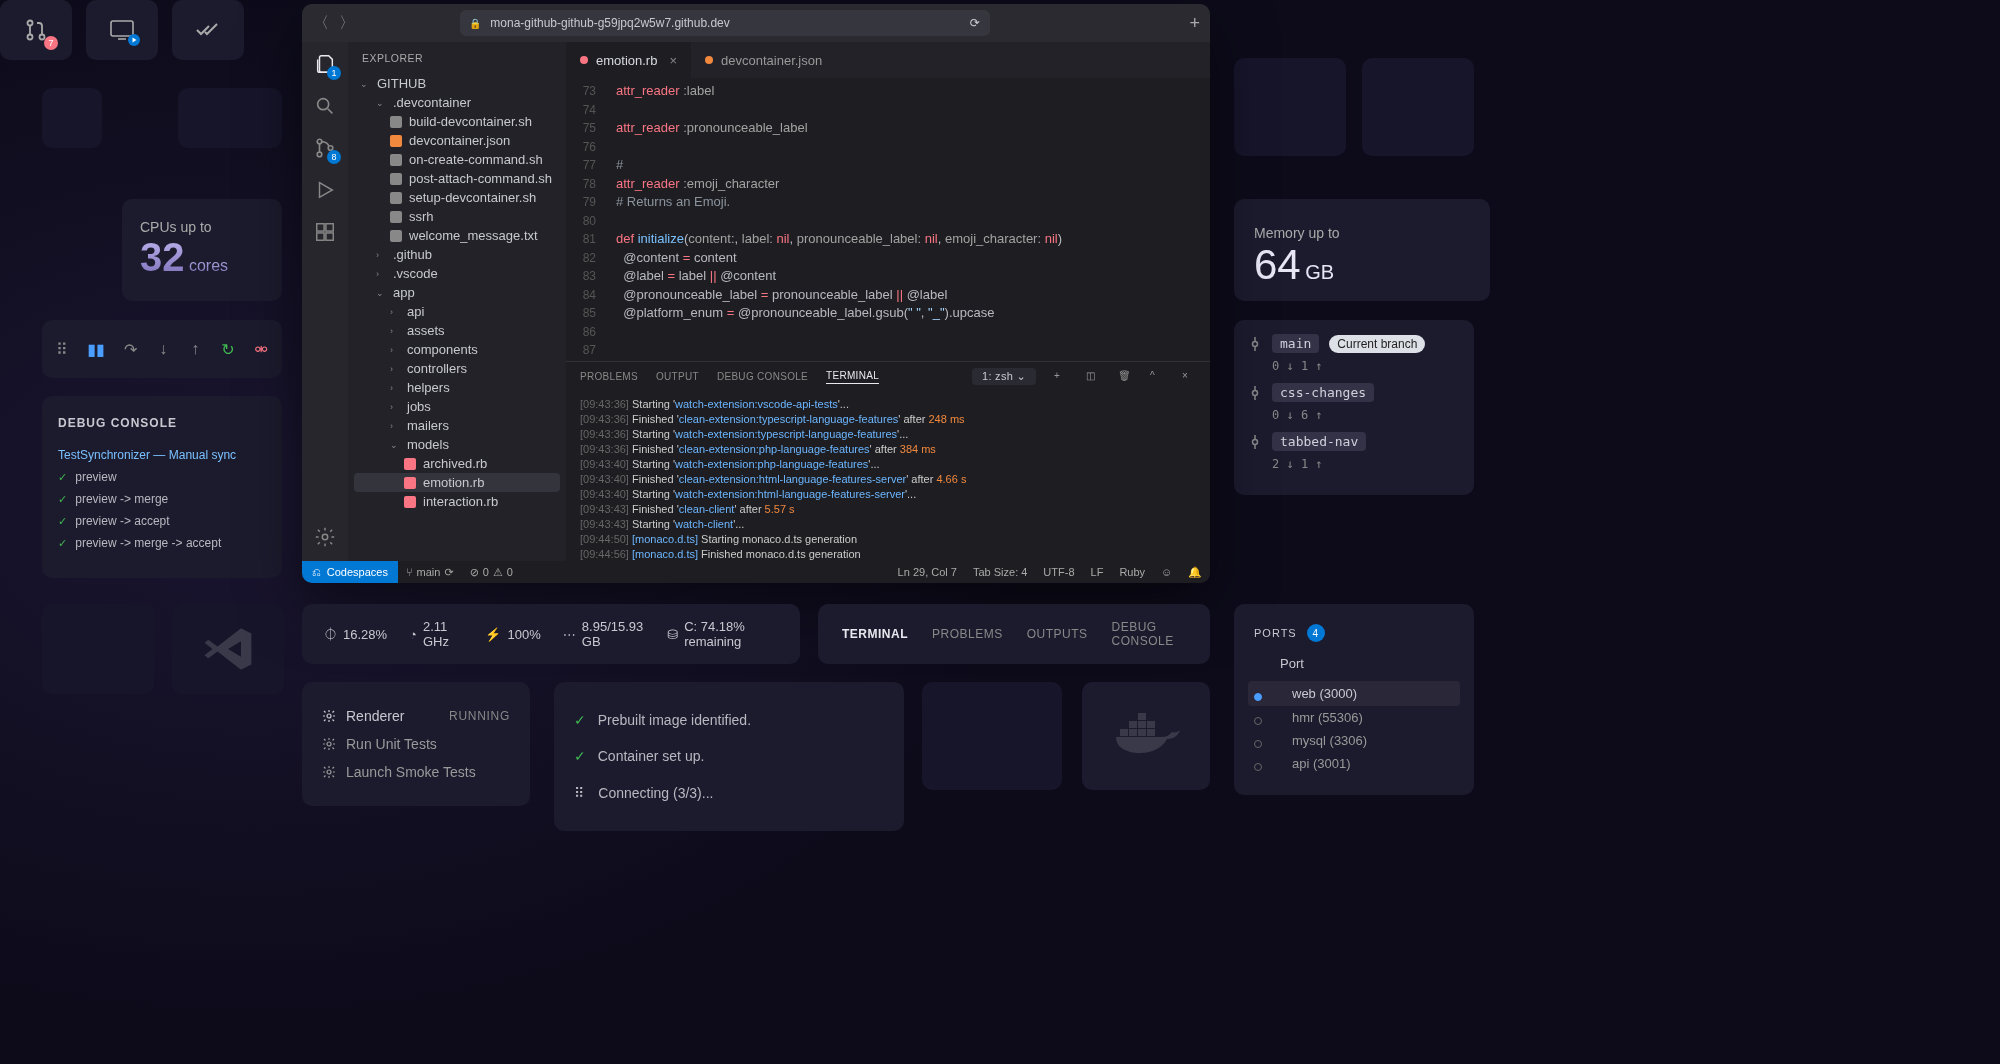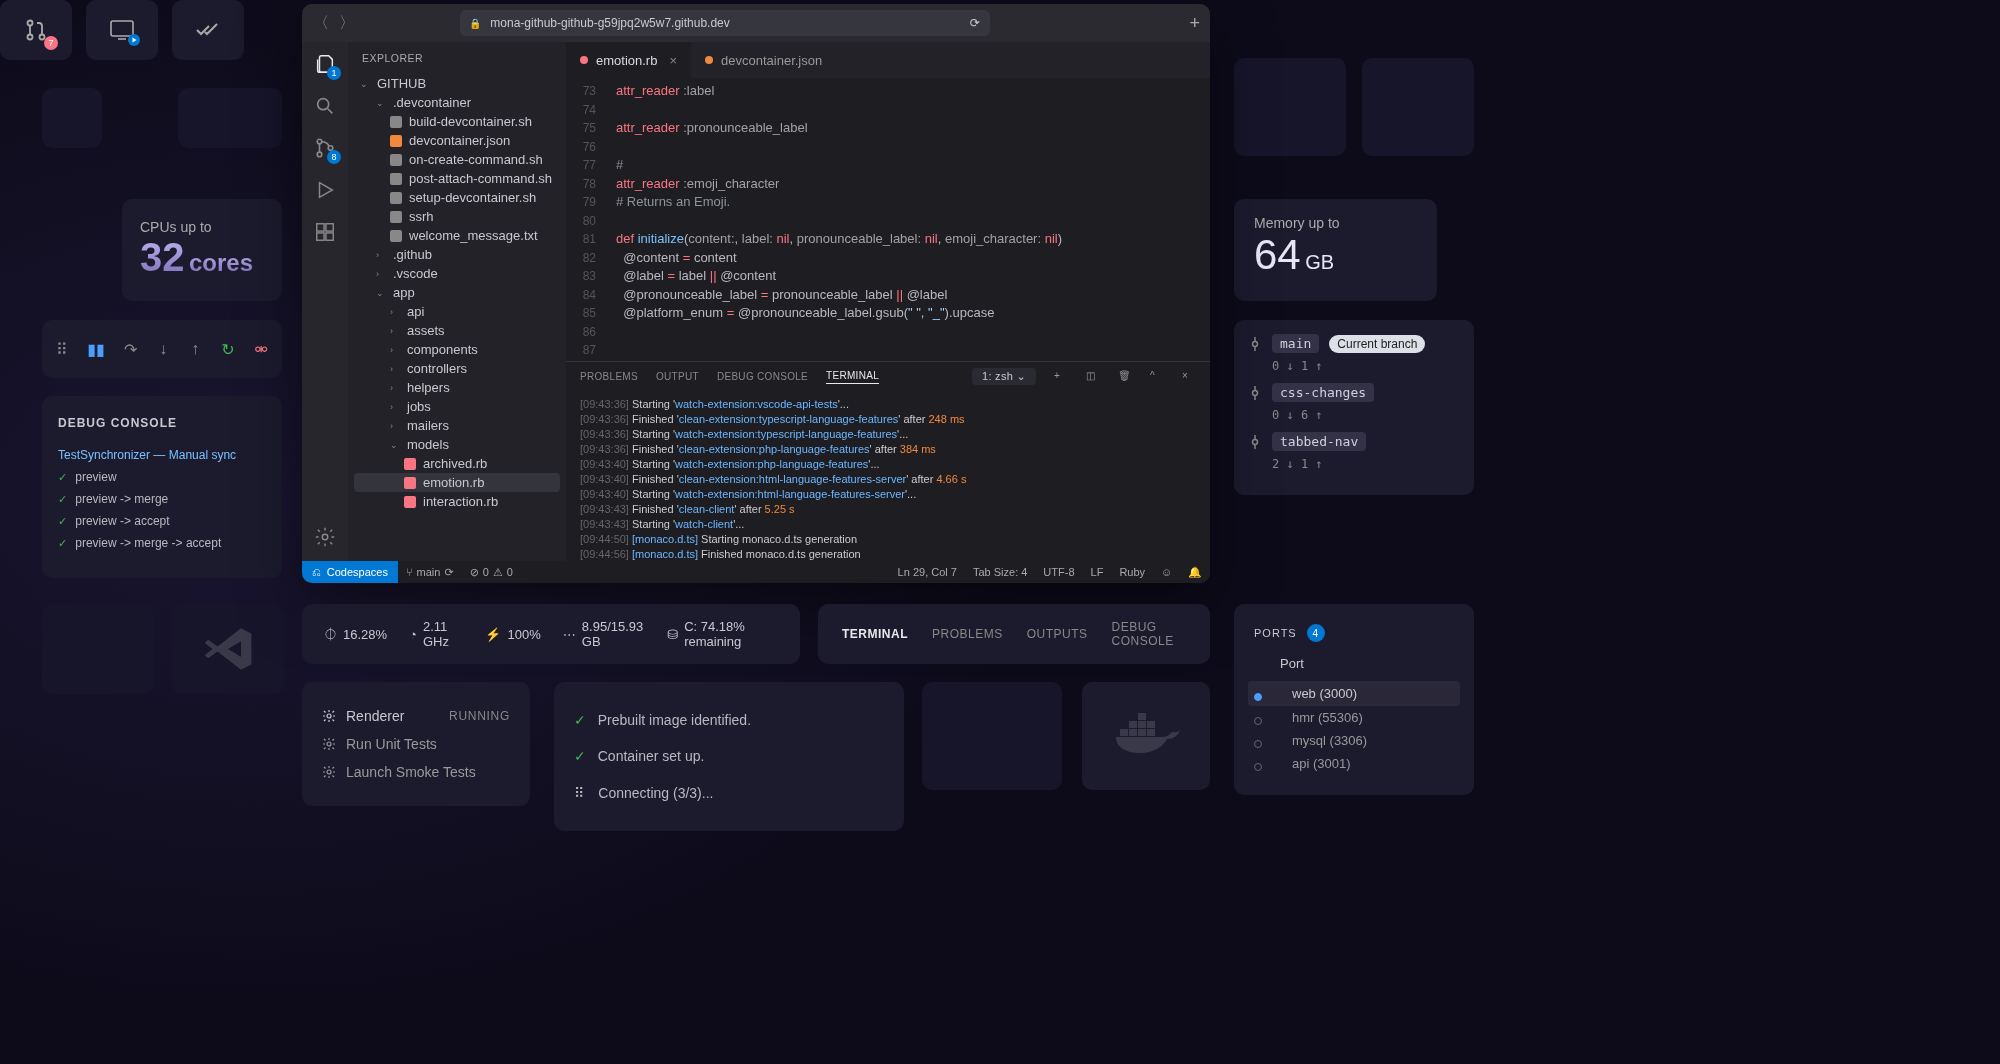--- a/index.html
+++ b/index.html
@@ -4,22 +4,22 @@
 <style>
 *{margin:0;padding:0;box-sizing:border-box;font-family:-apple-system,'Segoe UI',sans-serif}
 body{background:#0d0b1a;color:#b8b8c0;width:2000px;height:1064px;overflow:hidden;position:relative;background:radial-gradient(ellipse 1200px 800px at 250px 500px,#1a1530 0%,#0d0b1a 65%),radial-gradient(ellipse 900px 600px at 1500px 400px,#201435 0%,transparent 60%)}
 .mono{font-family:'SF Mono',Menlo,Consolas,monospace}
 
 
 .card{background:#1c1b2e;border-radius:10px;position:absolute}
 .cpu-card{left:122px;top:199px;width:160px;height:102px;padding:20px 18px}
 .cpu-card .sub{font-size:14px;color:#aaa}
 .cpu-card .big{font-size:40px;font-weight:700;background:linear-gradient(180deg,#c0b5f0,#7c6fb8);-webkit-background-clip:text;-webkit-text-fill-color:transparent;margin-top:6px}
-.cpu-card .unit{font-size:24px;font-weight:700;background:linear-gradient(180deg,#c0b5f0,#7c6fb8);-webkit-background-clip:text;-webkit-text-fill-color:transparent}
-.mem-card{left:1234px;top:199px;width:203px;height:102px;padding:16px 20px}
+.cpu-card .unit{font-size:16px;font-weight:400;background:linear-gradient(180deg,#c0b5f0,#7c6fb8);-webkit-background-clip:text;-webkit-text-fill-color:transparent}
+.mem-card{left:1234px;top:199px;width:256px;height:102px;padding:26px 20px}
 .mem-card .sub{font-size:14px;color:#aaa}
 .mem-card .big{font-size:42px;font-weight:400;color:#e8e6f5;margin-top:4px}
 .mem-card .unit{font-size:20px;font-weight:500;color:#e8e6f5}
 .ghost-card{position:absolute;border-radius:10px;background:#16152a}
 
 
 .dbg-tb{left:42px;top:320px;width:240px;height:58px;display:flex;align-items:center;gap:20px;padding:0 14px}
 .dbg-tb .ic{width:16px;height:16px;display:flex;align-items:center;justify-content:center;color:#888}
 .dbg-tb .pause{color:#4a9eff}
 
@@ -462,21 +462,21 @@
   <span class="pic">×</span>
           </div>
         <div class="term mono" id="term">
             <div><span class="ts">[09:43:36]</span> Starting '<span class="task">watch-extension:vscode-api-tests</span>'...</div>
             <div><span class="ts">[09:43:36]</span> Finished '<span class="task">clean-extension:typescript-language-features</span>' after <span class="ms">248 ms</span></div>
             <div><span class="ts">[09:43:36]</span> Starting '<span class="task">watch-extension:typescript-language-features</span>'...</div>
             <div><span class="ts">[09:43:36]</span> Finished '<span class="task">clean-extension:php-language-features</span>' after <span class="ms">384 ms</span></div>
             <div><span class="ts">[09:43:40]</span> Starting '<span class="task">watch-extension:php-language-features</span>'...</div>
             <div><span class="ts">[09:43:40]</span> Finished '<span class="task">clean-extension:html-language-features-server</span>' after <span class="ms">4.66 s</span></div>
             <div><span class="ts">[09:43:40]</span> Starting '<span class="task">watch-extension:html-language-features-server</span>'...</div>
-            <div><span class="ts">[09:43:43]</span> Finished '<span class="task">clean-client</span>' after <span class="ms">5.25 s</span></div>
+            <div><span class="ts">[09:43:43]</span> Finished '<span class="task">clean-client</span>' after <span class="ms">5.57 s</span></div>
             <div><span class="ts">[09:43:43]</span> Starting '<span class="task">watch-client</span>'...</div>
             <div><span class="ts">[09:44:50]</span> <span class="task">[monaco.d.ts]</span> Starting monaco.d.ts generation</div>
             <div><span class="ts">[09:44:56]</span> <span class="task">[monaco.d.ts]</span> Finished monaco.d.ts generation</div>
           </div>
       </div>
     </div>
   </div>
   <div class="statusbar">
     <div class="sb-l">
         <span>⎌</span>

